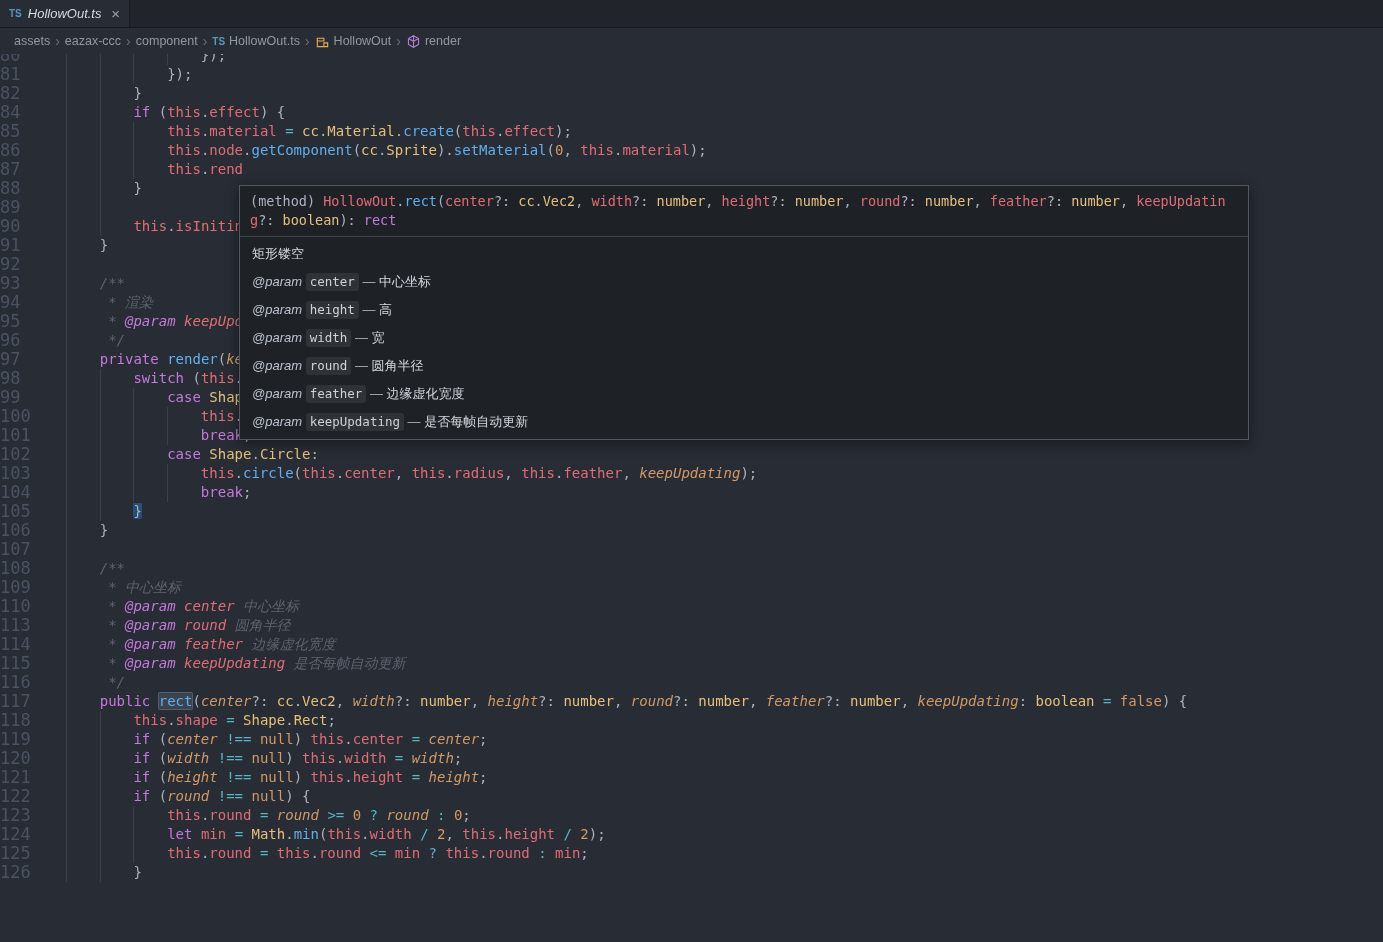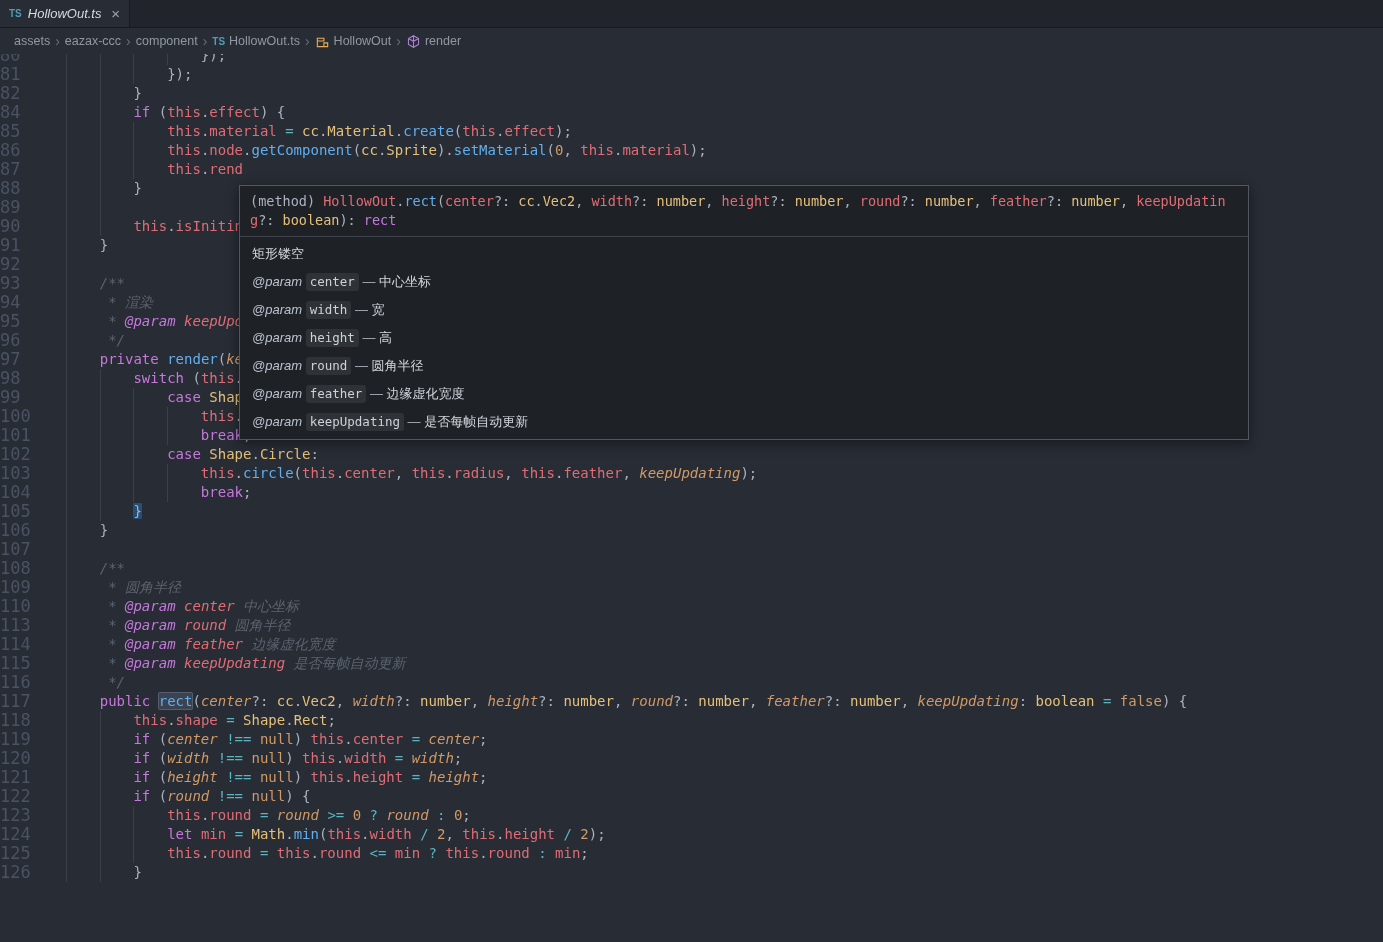--- a/index.html
+++ b/index.html
@@ -211,21 +211,21 @@
       <div class="code-line">
         <span class="gutter">107</span>
         <span class="line-content"><span class="indent-guide" style="left: 0ch;"></span></span>
       </div>
       <div class="code-line">
         <span class="gutter">108</span>
         <span class="line-content"><span class="indent-guide" style="left: 0ch;"></span><span class="tok-cmt">    /**</span></span>
       </div>
       <div class="code-line">
         <span class="gutter">109</span>
-        <span class="line-content"><span class="indent-guide" style="left: 0ch;"></span><span class="tok-cmt">     * 圆角半径</span></span>
+        <span class="line-content"><span class="indent-guide" style="left: 0ch;"></span><span class="tok-cmt">     * 中心坐标</span></span>
       </div>
       <div class="code-line">
         <span class="gutter">110</span>
         <span class="line-content"><span class="indent-guide" style="left: 0ch;"></span><span class="tok-cmt">     * </span><span class="tok-doc">@param</span><span class="tok-cmt"> </span><span class="tok-docn">center</span><span class="tok-cmt"> 中心坐标</span></span>
       </div>
       <div class="code-line">
         <span class="gutter">113</span>
         <span class="line-content"><span class="indent-guide" style="left: 0ch;"></span><span class="tok-cmt">     * </span><span class="tok-doc">@param</span><span class="tok-cmt"> </span><span class="tok-docn">round</span><span class="tok-cmt"> 圆角半径</span></span>
       </div>
       <div class="code-line">
@@ -286,20 +286,20 @@
 <div class="hover-tooltip">
   <div class="tt-sig">
       <div class="sig-line"><span class="tok-pun">(method) </span><span class="tok-parmsig">HollowOut</span><span class="tok-pun">.</span><span class="tok-fn">rect</span><span class="tok-pun">(</span><span class="tok-parmsig">center</span><span class="tok-pun">?: </span><span class="tok-cls">cc</span><span class="tok-pun">.</span><span class="tok-cls">Vec2</span><span class="tok-pun">, </span><span class="tok-parmsig">width</span><span class="tok-pun">?: </span><span class="tok-cls">number</span><span class="tok-pun">, </span><span class="tok-parmsig">height</span><span class="tok-pun">?: </span><span class="tok-cls">number</span><span class="tok-pun">, </span><span class="tok-parmsig">round</span><span class="tok-pun">?: </span><span class="tok-cls">number</span><span class="tok-pun">, </span><span class="tok-parmsig">feather</span><span class="tok-pun">?: </span><span class="tok-cls">number</span><span class="tok-pun">, </span><span class="tok-parmsig">keepUpdatin</span></div>
       <div class="sig-line"><span class="tok-parmsig">g</span><span class="tok-pun">?: </span><span class="tok-cls">boolean</span><span class="tok-pun">): </span><span class="tok-kw">rect</span></div>
     </div>
   <div class="tt-divider"></div>
   <div class="tt-docs">
     <div class="tt-description">矩形镂空</div>
     <div>
         <div class="tt-param"><span class="tt-tag">@param</span> <code class="tt-code">center</code><span class="tt-dash"> — </span><span class="tt-desc-text">中心坐标</span></div>
+        <div class="tt-param"><span class="tt-tag">@param</span> <code class="tt-code">height</code><span class="tt-dash"> — </span><span class="tt-desc-text">高</span></div>
         <div class="tt-param"><span class="tt-tag">@param</span> <code class="tt-code">width</code><span class="tt-dash"> — </span><span class="tt-desc-text">宽</span></div>
-        <div class="tt-param"><span class="tt-tag">@param</span> <code class="tt-code">height</code><span class="tt-dash"> — </span><span class="tt-desc-text">高</span></div>
         <div class="tt-param"><span class="tt-tag">@param</span> <code class="tt-code">round</code><span class="tt-dash"> — </span><span class="tt-desc-text">圆角半径</span></div>
         <div class="tt-param"><span class="tt-tag">@param</span> <code class="tt-code">feather</code><span class="tt-dash"> — </span><span class="tt-desc-text">边缘虚化宽度</span></div>
         <div class="tt-param"><span class="tt-tag">@param</span> <code class="tt-code">keepUpdating</code><span class="tt-dash"> — </span><span class="tt-desc-text">是否每帧自动更新</span></div>
       </div>
   </div>
 </div>
 
 </body></html>

